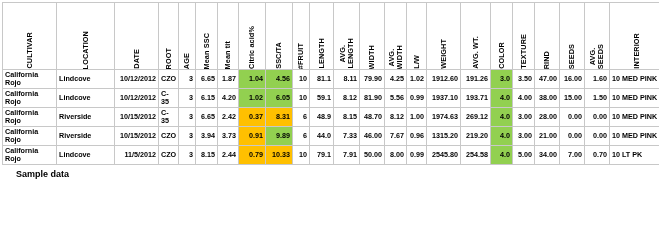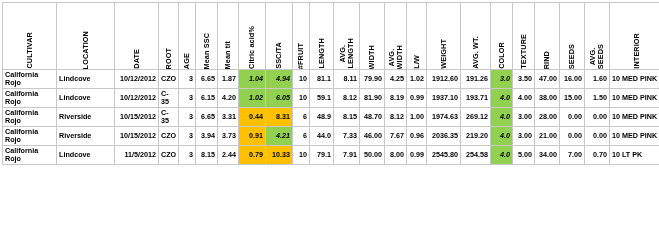--- a/index.html
+++ b/index.html
@@ -61,21 +61,21 @@
     height: 18px;
     vertical-align: middle;
   }
   .cell {
     display: block;
     padding: 0 2px;
     white-space: pre-line;
   }
   .num { text-align: right; }
   .txt { text-align: left; }
-  .hl-green { background: #92d050 !important; font-style: italic; }
+  .hl-green { background: #92d050 !important; }
   .hl-orange { background: #ffc000 !important; }
 
   .caption {
     font-size: 9px;
     font-weight: bold;
     padding: 4px 0 0 14px;
     color: #000;
     font-family: "Liberation Sans", sans-serif;
   }
 </style>
@@ -205,21 +205,21 @@
           <td>
             <span class="cell num">6.65</span>
           </td>
           <td>
             <span class="cell num">1.87</span>
           </td>
           <td class="hl-green">
             <span class="cell num">1.04</span>
           </td>
           <td class="hl-green">
-            <span class="cell num">4.94</span>
+            <span class="cell num">4.56</span>
           </td>
           <td>
             <span class="cell num">10</span>
           </td>
           <td>
             <span class="cell num">81.1</span>
           </td>
           <td>
             <span class="cell num">8.11</span>
           </td>
@@ -291,21 +291,21 @@
           <td>
             <span class="cell num">59.1</span>
           </td>
           <td>
             <span class="cell num">8.12</span>
           </td>
           <td>
             <span class="cell num">81.90</span>
           </td>
           <td>
-            <span class="cell num">8.19</span>
+            <span class="cell num">5.56</span>
           </td>
           <td>
             <span class="cell num">0.99</span>
           </td>
           <td>
             <span class="cell num">1937.10</span>
           </td>
           <td>
             <span class="cell num">193.71</span>
           </td>
@@ -341,24 +341,24 @@
           <td>
             <span class="cell txt">C-35</span>
           </td>
           <td>
             <span class="cell num">3</span>
           </td>
           <td>
             <span class="cell num">6.65</span>
           </td>
           <td>
-            <span class="cell num">3.31</span>
+            <span class="cell num">2.42</span>
           </td>
           <td class="hl-orange">
-            <span class="cell num">0.44</span>
+            <span class="cell num">0.37</span>
           </td>
           <td class="hl-orange">
             <span class="cell num">8.31</span>
           </td>
           <td>
             <span class="cell num">6</span>
           </td>
           <td>
             <span class="cell num">48.9</span>
           </td>
@@ -418,42 +418,42 @@
           <td>
             <span class="cell num">3.94</span>
           </td>
           <td>
             <span class="cell num">3.73</span>
           </td>
           <td class="hl-orange">
             <span class="cell num">0.91</span>
           </td>
           <td class="hl-green">
-            <span class="cell num">4.21</span>
+            <span class="cell num">9.89</span>
           </td>
           <td>
             <span class="cell num">6</span>
           </td>
           <td>
             <span class="cell num">44.0</span>
           </td>
           <td>
             <span class="cell num">7.33</span>
           </td>
           <td>
             <span class="cell num">46.00</span>
           </td>
           <td>
             <span class="cell num">7.67</span>
           </td>
           <td>
             <span class="cell num">0.96</span>
           </td>
           <td>
-            <span class="cell num">2036.35</span>
+            <span class="cell num">1315.20</span>
           </td>
           <td>
             <span class="cell num">219.20</span>
           </td>
           <td class="hl-green">
             <span class="cell num">4.0</span>
           </td>
           <td>
             <span class="cell num">3.00</span>
           </td>
@@ -536,13 +536,14 @@
           </td>
           <td>
             <span class="cell num">0.70</span>
           </td>
           <td>
             <span class="cell txt">10 LT PK</span>
           </td>
         </tr>
       </tbody>
   </table>
+  <div class="caption">Sample data</div>
 </div>
 
 </body></html>

